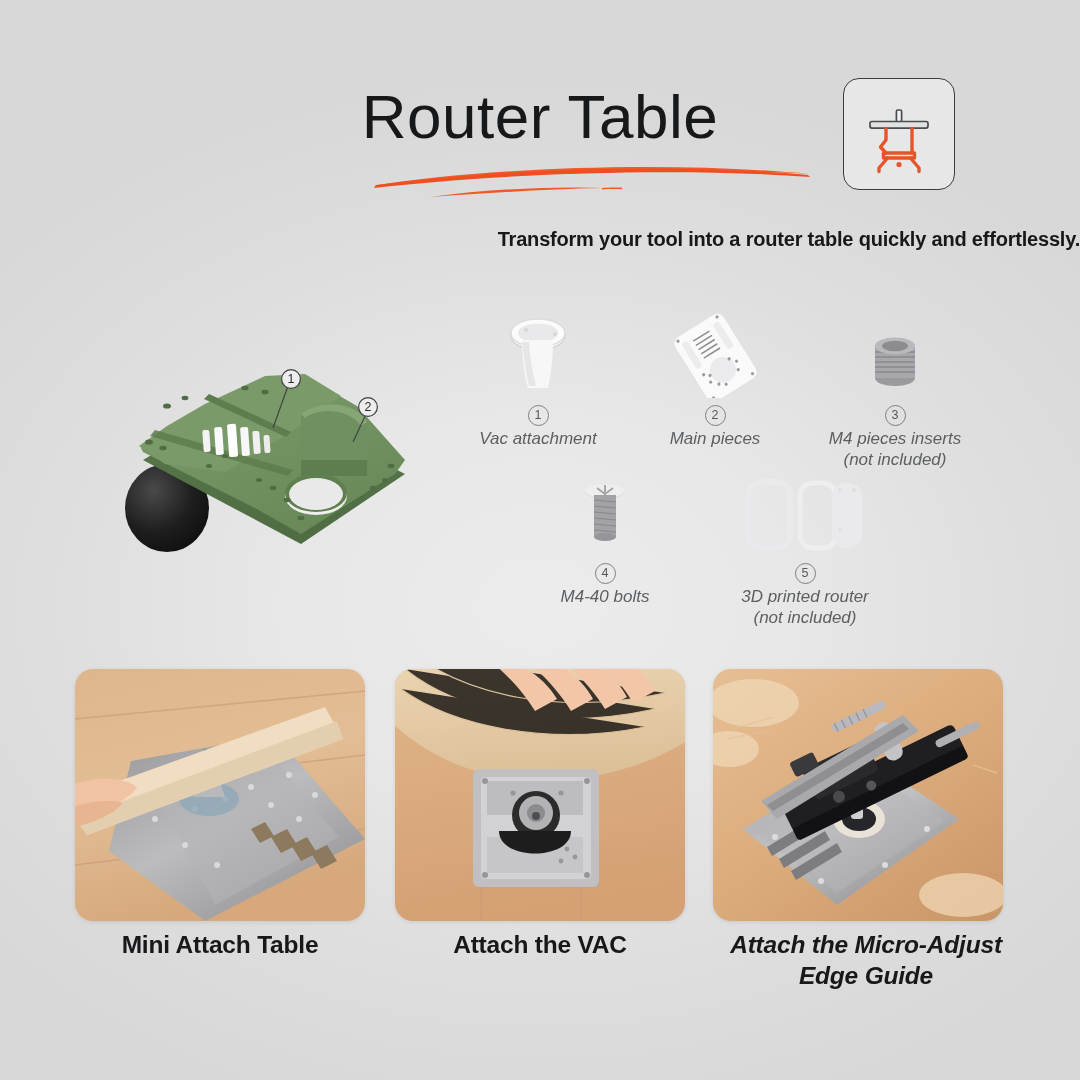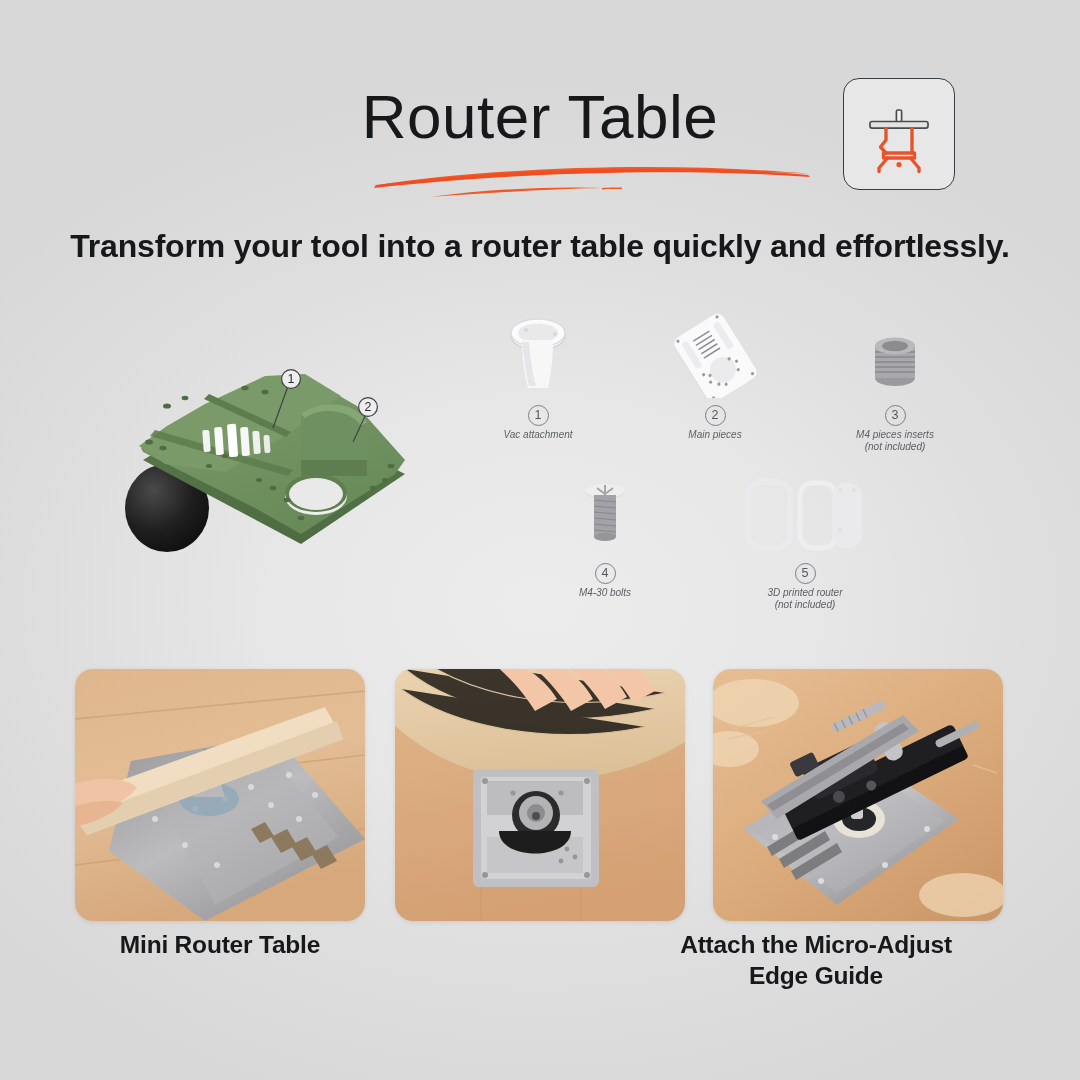--- a/index.html
+++ b/index.html
@@ -16,22 +16,22 @@
   }
 
   
   .title{
     position:absolute;left:0;right:0;top:86px;text-align:center;
     font-size:62px;font-weight:300;letter-spacing:0.5px;color:#16181a;
     line-height:1;
   }
   .brush{position:absolute;left:340px;top:150px;width:500px;height:56px;}
   .subtitle{
-    position:absolute;left:0;right:0;top:228px;text-align:center;
-    font-size:32px;font-weight:700;color:#16181a;letter-spacing:-0.2px;
+    position:absolute;left:0;right:0;top:228px;text-align:right;
+    font-size:20px;font-weight:700;color:#16181a;letter-spacing:-0.2px;
   }
   .badge{
     position:absolute;left:843px;top:78px;width:110px;height:110px;
     border:1.6px solid #3a3d40;border-radius:16px;background:#e7e7e8;
     display:flex;align-items:center;justify-content:center;
   }
 
   
   .render{position:absolute;left:105px;top:348px;width:340px;height:230px;}
 
@@ -39,21 +39,21 @@
   .parts{position:absolute;left:440px;top:300px;width:560px;height:340px;}
   .part{position:absolute;text-align:center;}
   .part .art{height:86px;display:flex;align-items:flex-end;justify-content:center;}
   .cnum{
     display:inline-flex;align-items:center;justify-content:center;
     width:19px;height:19px;border:1.3px solid #7d7f81;border-radius:50%;
     font-size:12.5px;color:#55585a;margin-top:7px;font-style:normal;
     line-height:1;
   }
   .plabel{
-    font-style:italic;font-size:10px;color:#5c5f61;margin-top:3px;
+    font-style:italic;font-size:17px;color:#5c5f61;margin-top:3px;
     line-height:1.22;white-space:nowrap;
   }
 
   
   .cards{position:absolute;left:0;top:669px;width:1080px;height:255px;}
   .card{
     position:absolute;top:0;width:290px;height:252px;border-radius:18px;
     overflow:hidden;box-shadow:0 1px 4px rgba(0,0,0,.10);
   }
   .card .photo{position:absolute;inset:0;}
@@ -266,21 +266,21 @@
               <path d="M16 36 L38 38"></path>
               <path d="M16 42 L38 44"></path>
             <path d="M16 48 L38 50"></path>
               <path d="M16 54 L38 56"></path>
               <path d="M16 60 L38 62"></path>
           </g>
           <ellipse cx="27" cy="67" rx="11" ry="4" fill="#96969a"></ellipse>
         </svg>
       </div>
       <div class="cnum">4</div>
-      <div class="plabel">M4-30 bolts</div>
+      <div class="plabel">M4-40 bolts</div>
     </div>
 
     <div class="part" style="left:275px;top:170px;width:180px;">
       <div class="art">
         <svg width="130" height="86" viewBox="0 0 130 86">
           <rect x="8" y="12" width="42" height="66" rx="13" fill="none" stroke="#eaeaec" stroke-width="6"></rect>
           <path d="M60 26 a13 13 0 0 1 13 -13 h10 a13 13 0 0 1 13 13 v39 a13 13 0 0 1 -13 13 h-10 a13 13 0 0 1 -13 -13 Z" fill="none" stroke="#eeeeef" stroke-width="5"></path>
           <rect x="92" y="13" width="30" height="65" rx="13" fill="#eaeaec"></rect>
           <circle cx="100" cy="20" r="1.8" fill="#dedee0"></circle>
           <circle cx="114" cy="20" r="1.8" fill="#dedee0"></circle>
@@ -483,16 +483,17 @@
         <g fill="#dcdcde">
           <circle cx="62" cy="168" r="3"></circle>
             <circle cx="108" cy="212" r="3"></circle>
           <circle cx="214" cy="160" r="3"></circle>
             <circle cx="172" cy="196" r="3"></circle>
         </g>
       </svg>
     </div>
   </div>
 
-  <div class="caption" style="left:70px;">Mini Router Table</div>
-  <div class="caption" style="left:666px;">Attach the Micro-Adjust Edge Guide</div>
+  <div class="caption" style="left:70px;">Mini Attach Table</div>
+  <div class="caption" style="left:390px;">Attach the VAC</div>
+  <div class="caption" style="left:716px;font-style:italic;">Attach the Micro-Adjust Edge Guide</div>
 
 </div>
 
 </body></html>

